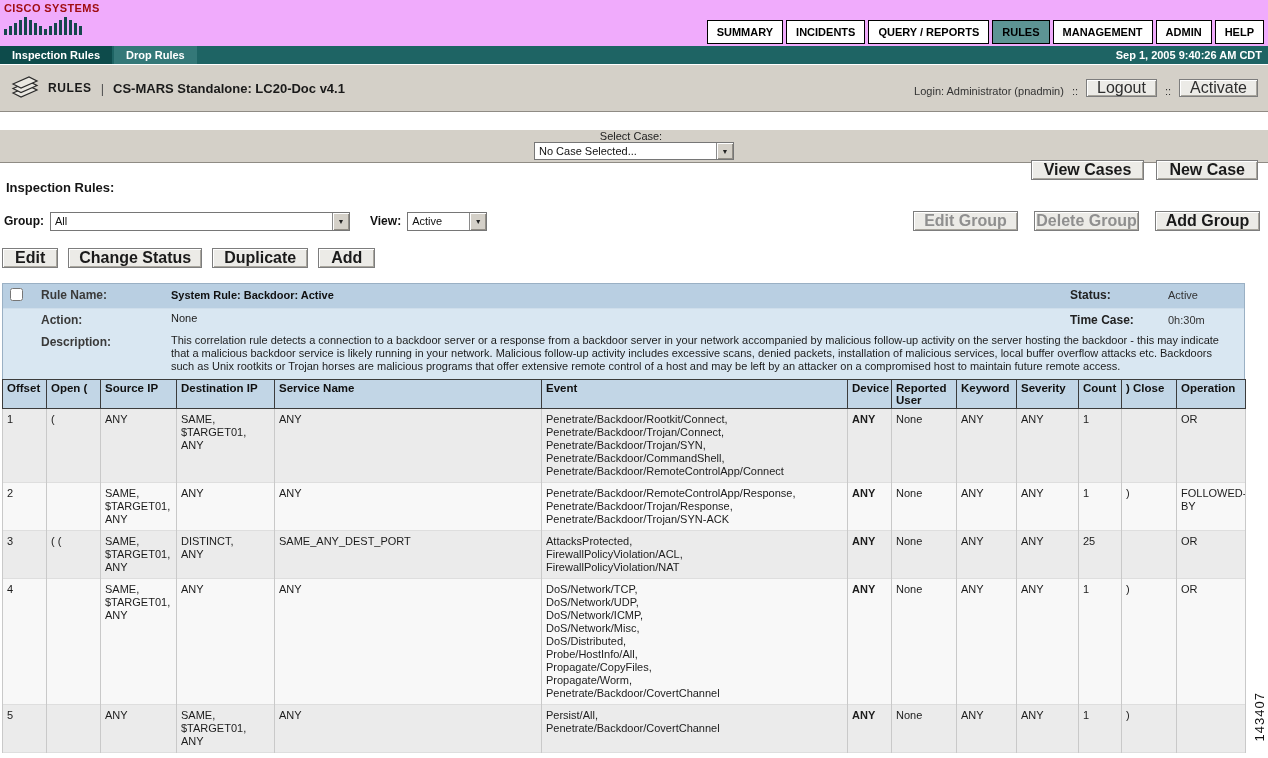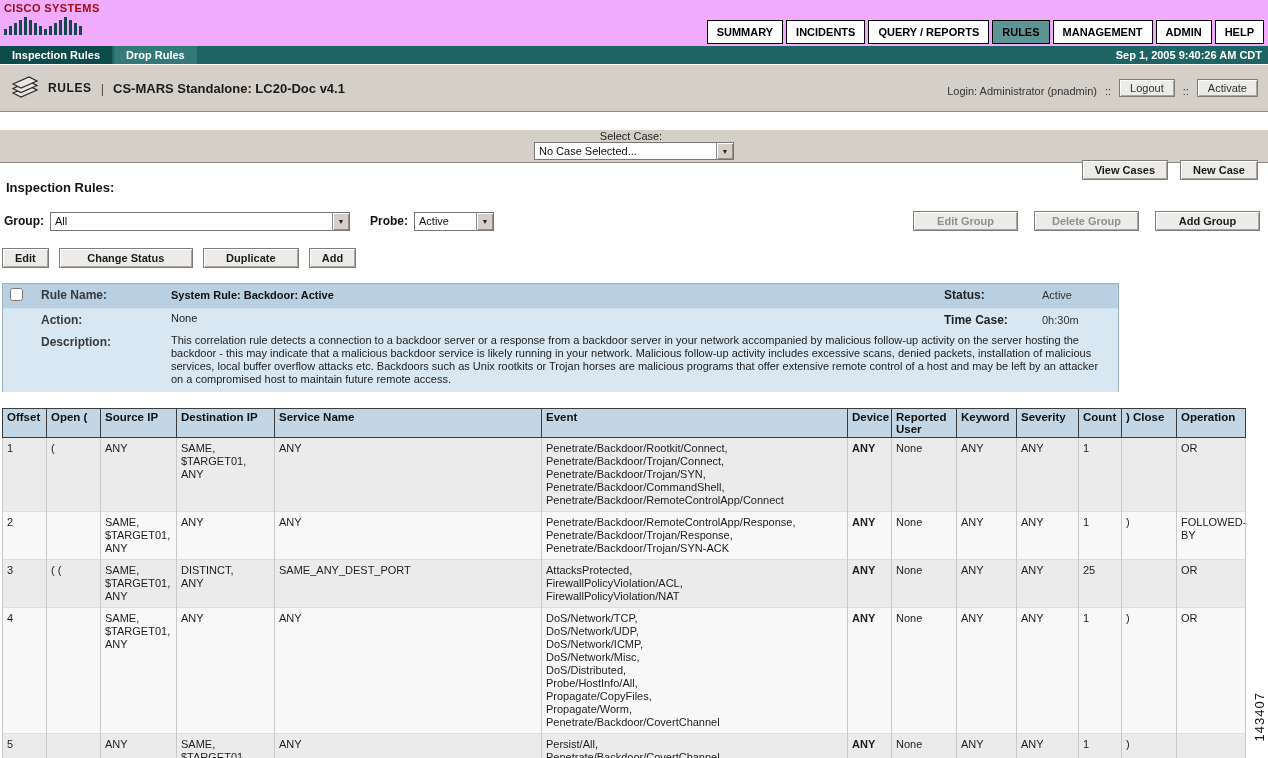--- a/index.html
+++ b/index.html
@@ -36,21 +36,21 @@
   .header-title { font-weight: bold; font-size: 13px; color: #1a1a1a; }
   .header-right { margin-left: auto; display: flex; align-items: flex-end; gap: 8px; font-size: 11px; color: #333; }
 
   .case-band { height: 34px; display: flex; align-items: center; padding: 0 10px; margin-top: 17px; flex-direction: column; }
   .case-label { font-size: 11px; color: #222; margin-right: 6px; white-space: nowrap; }
   .case-buttons { margin-left: auto; display: flex; gap: 12px; }
 
   
   .btn {
     display: inline-flex; align-items: center; justify-content: center;
-    font-family: inherit; font-size: 11px; font-weight: bold; color: #1a1a1a;
+    font-family: inherit; font-size: 16px; font-weight: bold; color: #1a1a1a;
     background: #ecebe7; border: 1px solid #7d7d7d;
     box-shadow: inset 1px 1px 0 #ffffff, inset -1px -1px 0 #a9a69e;
     padding: 2px 12px; height: 20px; cursor: pointer; white-space: nowrap;
   }
   .btn.sm { height: 18px; font-weight: normal; color: #2e2e2e; padding: 1px 10px; }
   .btn.disabled { color: #8f8f8f; }
   .btn.w105 { width: 105px; }
 
   
   .select { display: inline-flex; align-items: stretch; height: 19px; background: #fff; border: 1px solid #767676; font-size: 11px; color: #111; cursor: pointer; }
@@ -63,21 +63,21 @@
   .group-row { display: flex; align-items: center; margin: 16px 8px 0 4px; }
   .lbl { font-size: 12px; font-weight: bold; color: #111; white-space: nowrap; }
   .group-select { width: 300px; margin-left: 6px; }
   .view-label { margin-left: 20px; }
   .view-select { width: 80px; margin-left: 6px; }
   .group-buttons { margin-left: auto; display: flex; gap: 16px; }
 
   .actions-row { display: flex; gap: 10px; margin: 17px 0 0 2px; }
 
   
-  .rule-block { margin: 15px 0 16px 2px; width: 1117px; border: 1px solid #9ab0c4; border-bottom: none; }
+  .rule-block { margin: 15px 0 0 2px; width: 1243px; border: 1px solid #9ab0c4; border-bottom: none; }
   .rule-row1 { display: flex; background: #b9cfe2; align-items: flex-start; border-bottom: 1px solid #cfdeeb; }
   .rule-cb-cell { width: 34px; padding: 3px 0 3px 7px; }
   .rule-cb-cell input { width: 13px; height: 13px; }
   .rule-label { width: 130px; font-weight: bold; color: #3a3a3a; padding: 4px 4px; font-size: 12px; }
   .rule-name { flex: 1; font-weight: bold; color: #101010; padding: 5px 4px; font-size: 11px; }
   .status-label { width: 88px; font-weight: bold; font-size: 12px; color: #222; padding: 4px 0; }
   .status-value { width: 86px; color: #333; padding: 5px 4px 5px 10px; font-size: 11px; }
   .rule-row2, .rule-row3 { display: flex; background: #d9e7f2; }
   .rule-value { flex: 1; color: #1c1c1c; padding: 3px 4px; font-size: 11px; }
   .rule-desc { flex: 1; color: #1c1c1c; padding: 3px 6px 6px 4px; font-size: 11px; line-height: 13px; }
@@ -186,21 +186,21 @@
 </div>
 
 <div class="page-heading">Inspection Rules:</div>
 
 <div class="group-row">
   <span class="lbl">Group:</span>
   <div class="select group-select">
     <span class="val">All</span>
     <span class="arrow">▼</span>
   </div>
-  <span class="lbl view-label">Probe:</span>
+  <span class="lbl view-label">View:</span>
   <div class="select view-select">
     <span class="val">Active</span>
     <span class="arrow">▼</span>
   </div>
   <div class="group-buttons">
     <button class="btn w105 disabled">Edit Group</button>
     <button class="btn w105 disabled">Delete Group</button>
     <button class="btn w105">Add Group</button>
   </div>
 </div>

